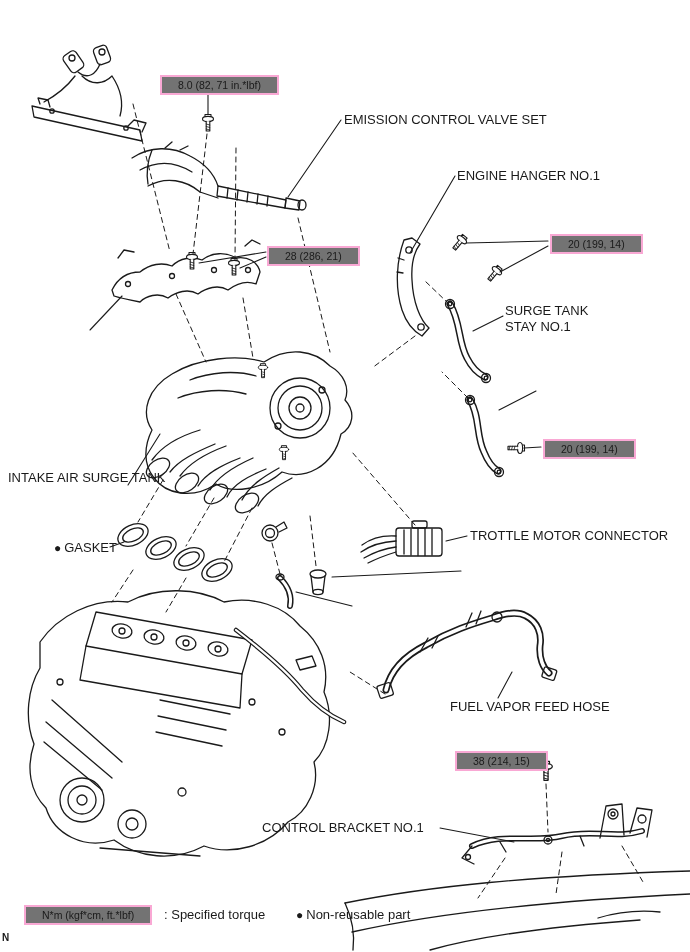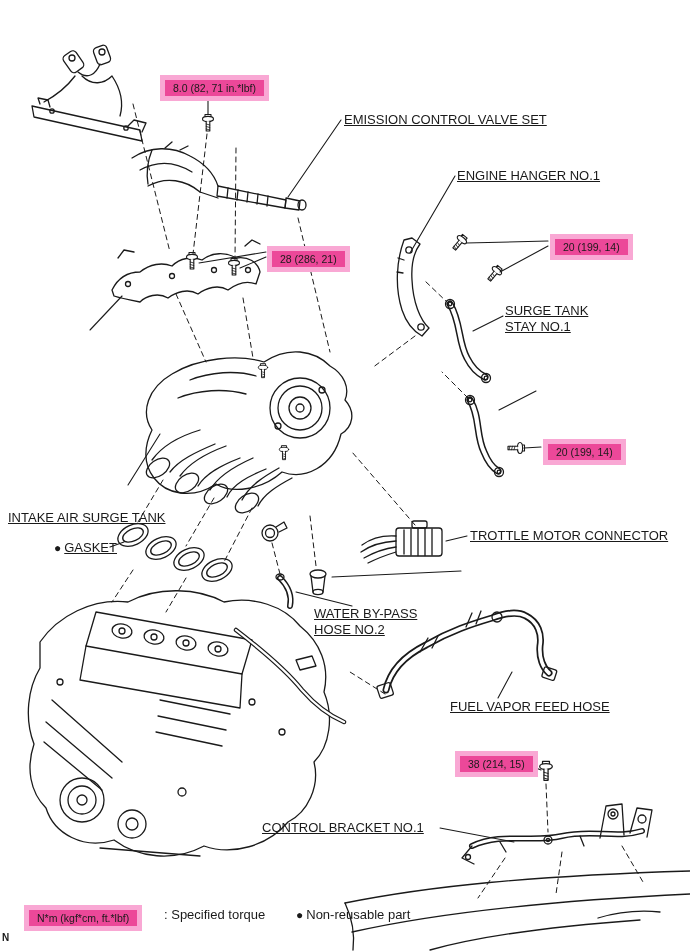--- a/index.html
+++ b/index.html
@@ -4,26 +4,25 @@
 <style>
   html,body{margin:0;padding:0;background:#fff;}
   .stage{
     position:relative;width:690px;height:952px;background:#ffffff;
     font-family:"Liberation Sans",sans-serif;color:#1a1a1a;overflow:hidden;
   }
   .stage svg{position:absolute;left:0;top:0;}
   .lbl{
     position:absolute;font-size:13px;line-height:16px;white-space:nowrap;
     color:#1a1a1a;
-    text-decoration:underline;
   }
   .lbl.wrap{white-space:normal;}
   .tbox{
-    position:absolute;border:5px solid #f9a8d4;background:#ec4899;
-    font-size:10.5px;line-height:14px;padding:1px 8px;white-space:nowrap;
+    position:absolute;border:2px solid #f9a8d4;background:#737373;
+    font-size:10.5px;line-height:14px;padding:1px 16px;white-space:nowrap;
   }
   .marker{display:inline-block;margin-right:3px;font-size:12px;}
   .legend-text{position:absolute;font-size:13px;line-height:16px;white-space:nowrap;margin-left:16px;}
   .corner-mark{position:absolute;font-size:10px;font-weight:bold;}
 </style>
 </head>
 <body>
 
 <div class="stage">
 
@@ -274,26 +273,25 @@
 
   <div class="tbox" style="left:160px;top:75px">8.0 (82, 71 in.*lbf)</div>
   <div class="tbox" style="left:267px;top:246px">28 (286, 21)</div>
   <div class="tbox" style="left:550px;top:234px">20 (199, 14)</div>
   <div class="tbox" style="left:543px;top:439px">20 (199, 14)</div>
   <div class="tbox" style="left:455px;top:751px">38 (214, 15)</div>
 
   <div class="lbl" style="left:344px;top:112px">EMISSION CONTROL VALVE SET</div>
   <div class="lbl" style="left:457px;top:168px">ENGINE HANGER NO.1</div>
   <div class="lbl wrap" style="left:505px;top:303px;width:95px">SURGE TANK STAY NO.1</div>
-  <div class="lbl" style="left:8px;top:510px">INTAKE AIR SURGE TANK</div>
+  <div class="lbl" style="left:8px;top:470px">INTAKE AIR SURGE TANK</div>
   <div class="lbl" style="left:470px;top:528px">TROTTLE MOTOR CONNECTOR</div>
   <div class="lbl" style="left:54px;top:540px">
     <span class="marker">●</span><span>GASKET</span>
   </div>
-  <div class="lbl wrap" style="left:314px;top:606px;width:125px">WATER BY-PASS HOSE NO.2</div>
   <div class="lbl" style="left:450px;top:699px">FUEL VAPOR FEED HOSE</div>
   <div class="lbl" style="left:262px;top:820px">CONTROL BRACKET NO.1</div>
 
   <div class="tbox" style="left:24px;top:905px">N*m (kgf*cm, ft.*lbf)</div>
   <div class="legend-text" style="left:148px;top:907px">: Specified torque</div>
   <div class="legend-text" style="left:280px;top:907px">
     <span class="marker">●</span><span>Non-reusable part</span>
   </div>
   <div class="corner-mark" style="left:2px;top:932px">N</div>
 

